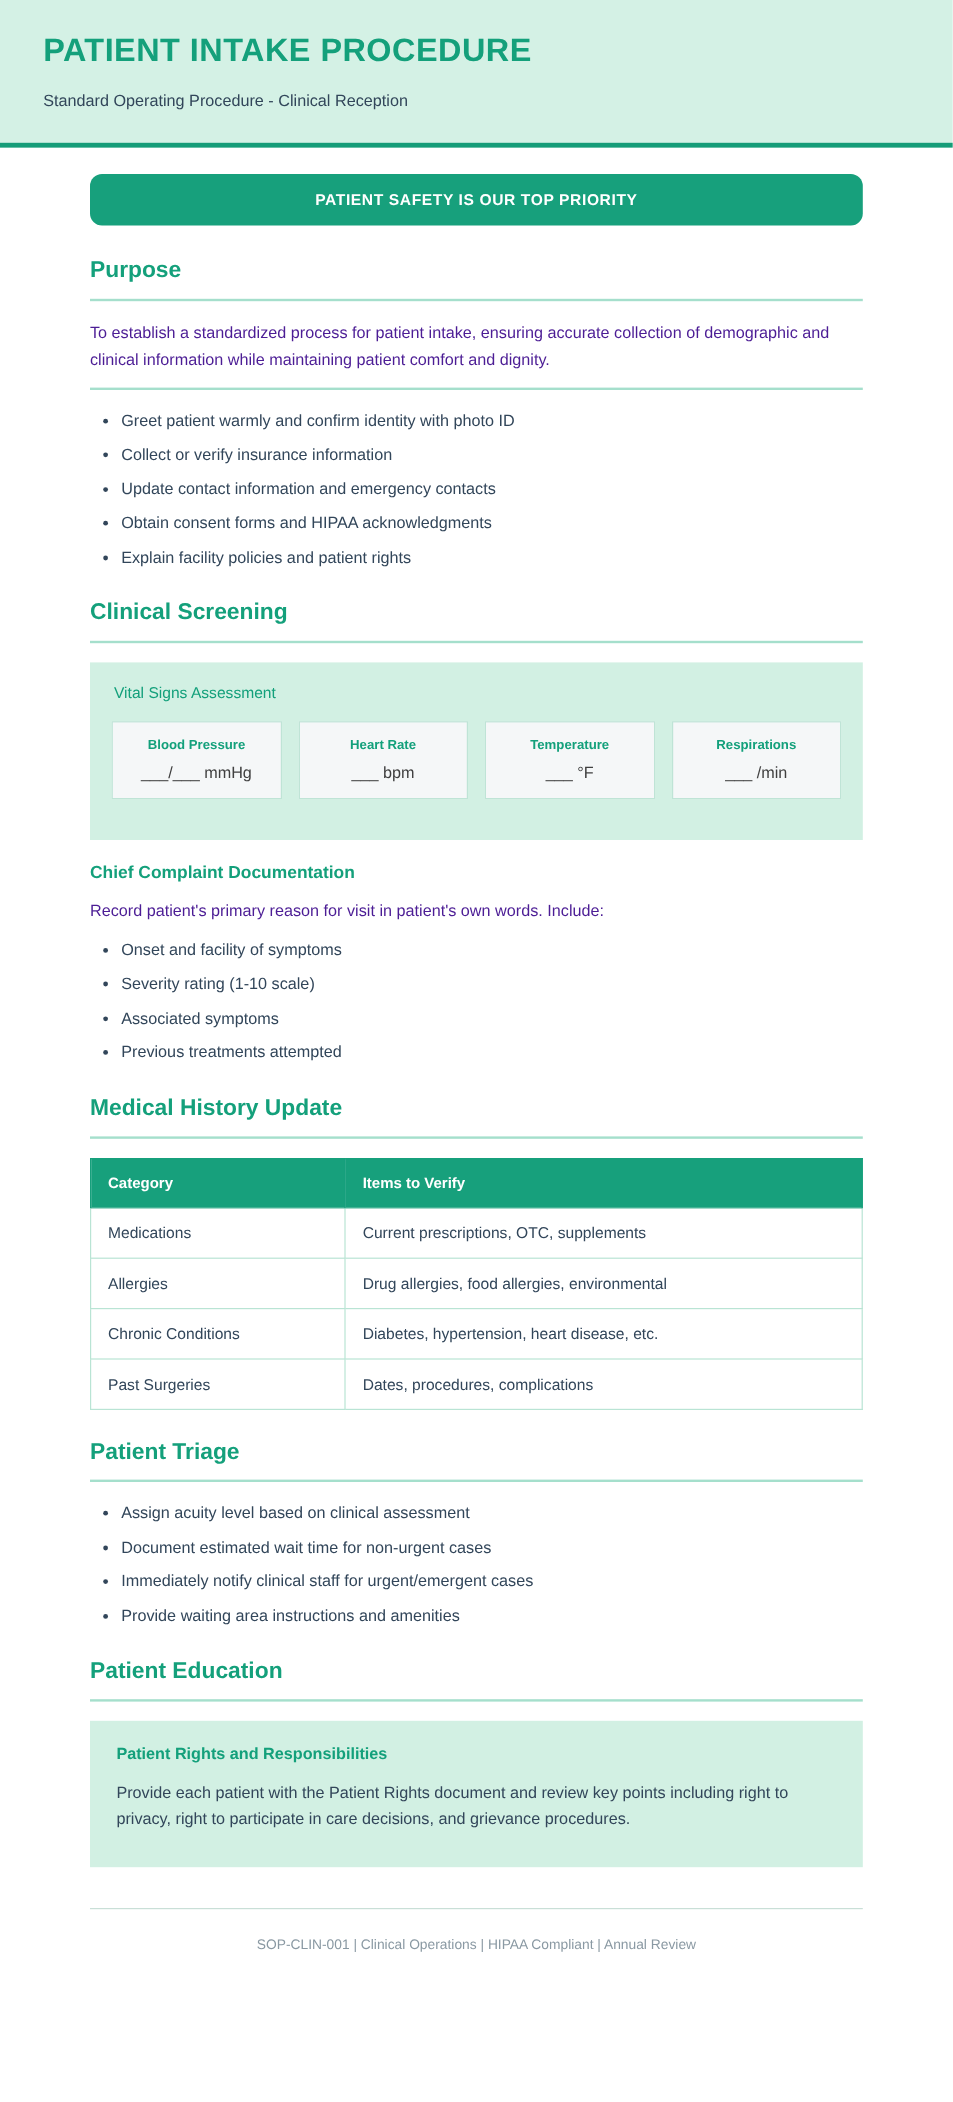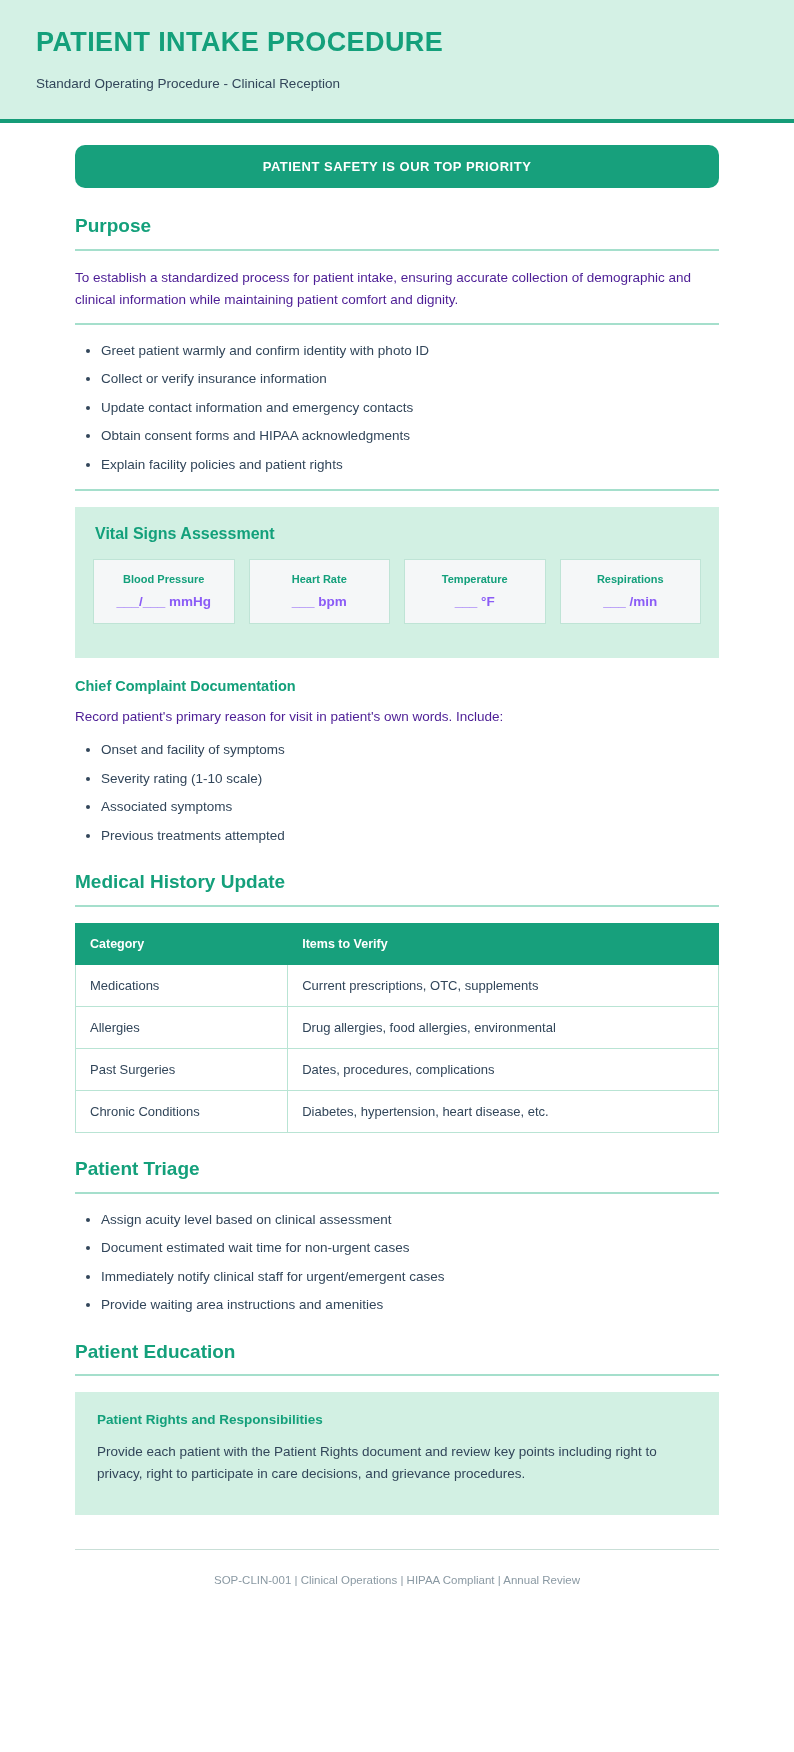--- a/index.html
+++ b/index.html
@@ -94,22 +94,22 @@
   }
   ul.bullets li::marker { color: #32465a; }
 
   
   .vitals-panel {
     background: #d2f0e3;
     padding: 18px 18px 34px 18px;
     margin: 2px 0 20px 0;
   }
   .vitals-panel-title {
-    font-size: 16px;
-    font-weight: bold;
+    font-size: 13px;
+    font-weight: normal;
     color: #13a07b;
     margin: 0 0 16px 2px;
   }
   .vitals-row {
     display: flex;
     gap: 14px;
   }
   .vital-card {
     flex: 1 1 0;
     background: #f5f7f8;
@@ -120,22 +120,21 @@
   .vital-label {
     display: block;
     font-size: 11px;
     font-weight: bold;
     color: #13a07b;
     margin-bottom: 9px;
   }
   .vital-value {
     display: block;
     font-size: 13.5px;
-    color: #8b5cf6;
-    font-weight: bold;
+    color: #404040;
   }
 
   
   h3.subsection-heading {
     font-size: 14.5px;
     font-weight: bold;
     color: #14a07b;
     margin: 16px 0 12px 0;
   }
 
@@ -218,20 +217,21 @@
     <ul class="bullets">
       <li>Greet patient warmly and confirm identity with photo ID</li>
       <li>Collect or verify insurance information</li>
       <li>Update contact information and emergency contacts</li>
       <li>Obtain consent forms and HIPAA acknowledgments</li>
       <li>Explain facility policies and patient rights</li>
     </ul>
   </section>
 
   <section>
+    <h2 class="section-heading">Clinical Screening</h2>
     <hr class="section-rule">
 
     <div class="vitals-panel">
       <div class="vitals-panel-title">Vital Signs Assessment</div>
       <div class="vitals-row">
         <div class="vital-card">
           <span class="vital-label">Blood Pressure</span>
           <span class="vital-value">___/___ mmHg</span>
         </div>
         <div class="vital-card">
@@ -272,26 +272,26 @@
       <tbody>
         <tr>
           <td class="col-category">Medications</td>
           <td>Current prescriptions, OTC, supplements</td>
         </tr>
         <tr>
           <td class="col-category">Allergies</td>
           <td>Drug allergies, food allergies, environmental</td>
         </tr>
         <tr>
+          <td class="col-category">Chronic Conditions</td>
+          <td>Diabetes, hypertension, heart disease, etc.</td>
+        </tr>
+        <tr>
           <td class="col-category">Past Surgeries</td>
           <td>Dates, procedures, complications</td>
-        </tr>
-        <tr>
-          <td class="col-category">Chronic Conditions</td>
-          <td>Diabetes, hypertension, heart disease, etc.</td>
         </tr>
       </tbody>
     </table>
   </section>
 
   <section>
     <h2 class="section-heading">Patient Triage</h2>
     <hr class="section-rule">
     <ul class="bullets">
       <li>Assign acuity level based on clinical assessment</li>

